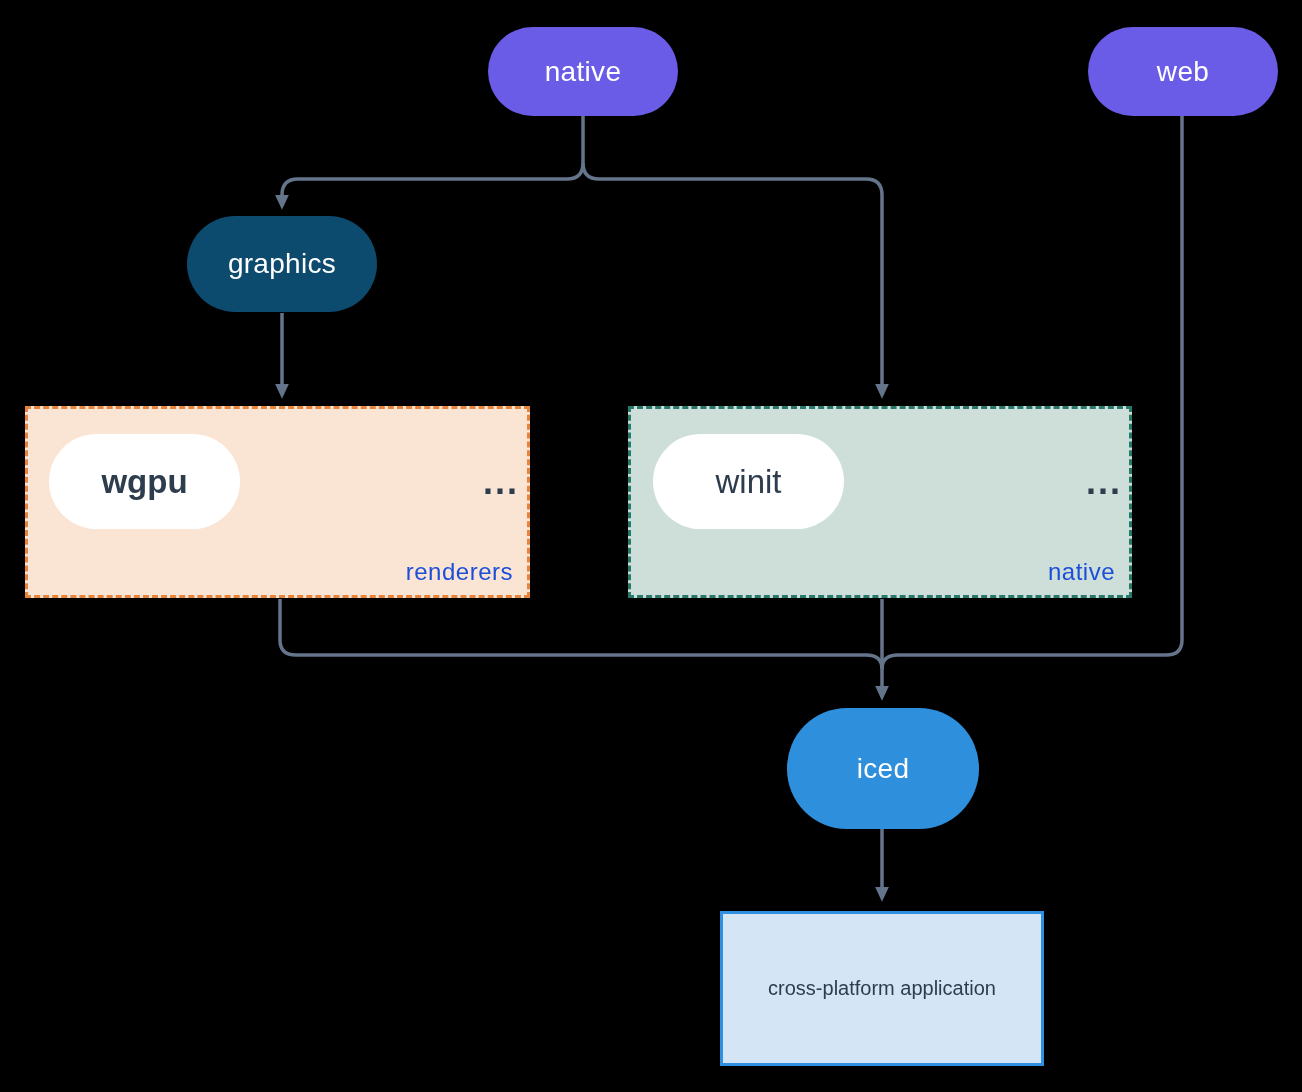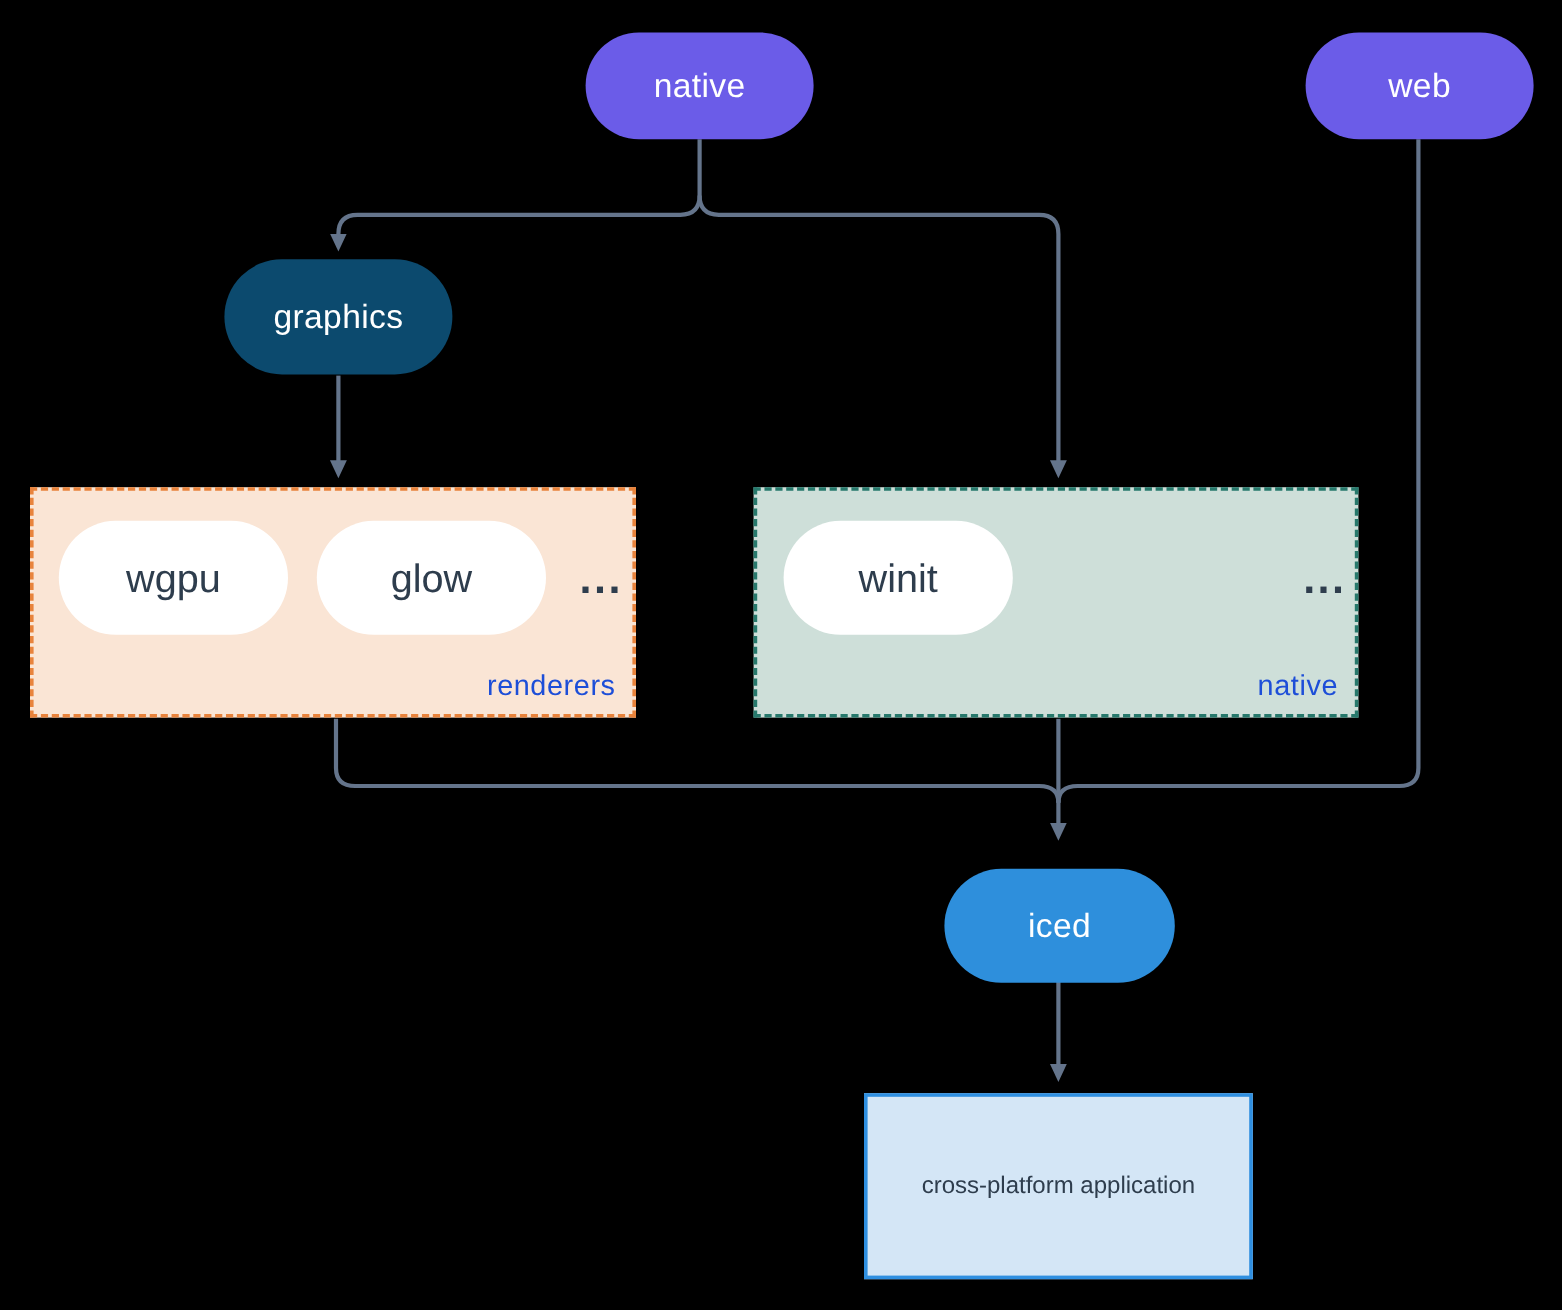--- a/index.html
+++ b/index.html
@@ -24,21 +24,21 @@
     font-size: 28px;
     letter-spacing: 0.3px;
   }
   .pill.purple { background: #6b5ce8; }
   .pill.orange { background: #0c4a6e; }
   .pill.blue   { background: #2e8fdc; }
 
   .node-native   { left: 488px; top: 27px;  width: 190px; height: 89px; }
   .node-web      { left: 1088px; top: 27px; width: 190px; height: 89px; }
   .node-graphics { left: 187px; top: 216px; width: 190px; height: 96px; }
-  .node-iced     { left: 787px; top: 708px; width: 192px; height: 95px; margin-top: 16px; }
+  .node-iced     { left: 787px; top: 708px; width: 192px; height: 121px; }
 
   .group-box {
     position: absolute;
     z-index: 2;
     box-sizing: border-box;
   }
   .group-renderers {
     left: 25px; top: 406px; width: 505px; height: 192px;
     background: #fae5d5;
     border: 3px dashed #e8833c;
@@ -52,21 +52,21 @@
     position: absolute;
     display: flex;
     align-items: center;
     justify-content: center;
     background: #ffffff;
     border-radius: 60px;
     color: #2e3d4d;
     font-size: 33px;
     width: 191px; height: 95px; top: 25px;
   }
-  .group-renderers .inner-pill.p0 { left: 21px; }
+  .group-renderers .inner-pill.p0 { left: 21px; font-weight: bold; }
   .group-renderers .inner-pill.p1 { left: 236px; }
   .group-shells    .inner-pill.p0 { left: 22px; }
   .group-shells    .inner-pill.p1 { left: 241px; }
   .ellipsis {
     position: absolute;
     top: 25px; height: 95px;
     display: flex; align-items: center; justify-content: center;
     color: #2e3d4d; font-size: 36px; font-weight: bold; letter-spacing: 2px;
   }
   .group-renderers .ellipsis { left: 448px; width: 50px; }
@@ -134,23 +134,20 @@
   </div>
 
   <div class="pill orange node-graphics">
     <span>graphics</span>
   </div>
 
   <div class="group-box group-renderers">
     <div class="inner-pill p0">
       <span>wgpu</span>
     </div>
-    <div class="inner-pill p1">
-      <span>glow</span>
-    </div>
     <div class="ellipsis">...</div>
     <div class="group-label">renderers</div>
   </div>
 
   <div class="group-box group-shells">
     <div class="inner-pill p0">
       <span>winit</span>
     </div>
     <div class="ellipsis">...</div>
     <div class="group-label">native</div>

